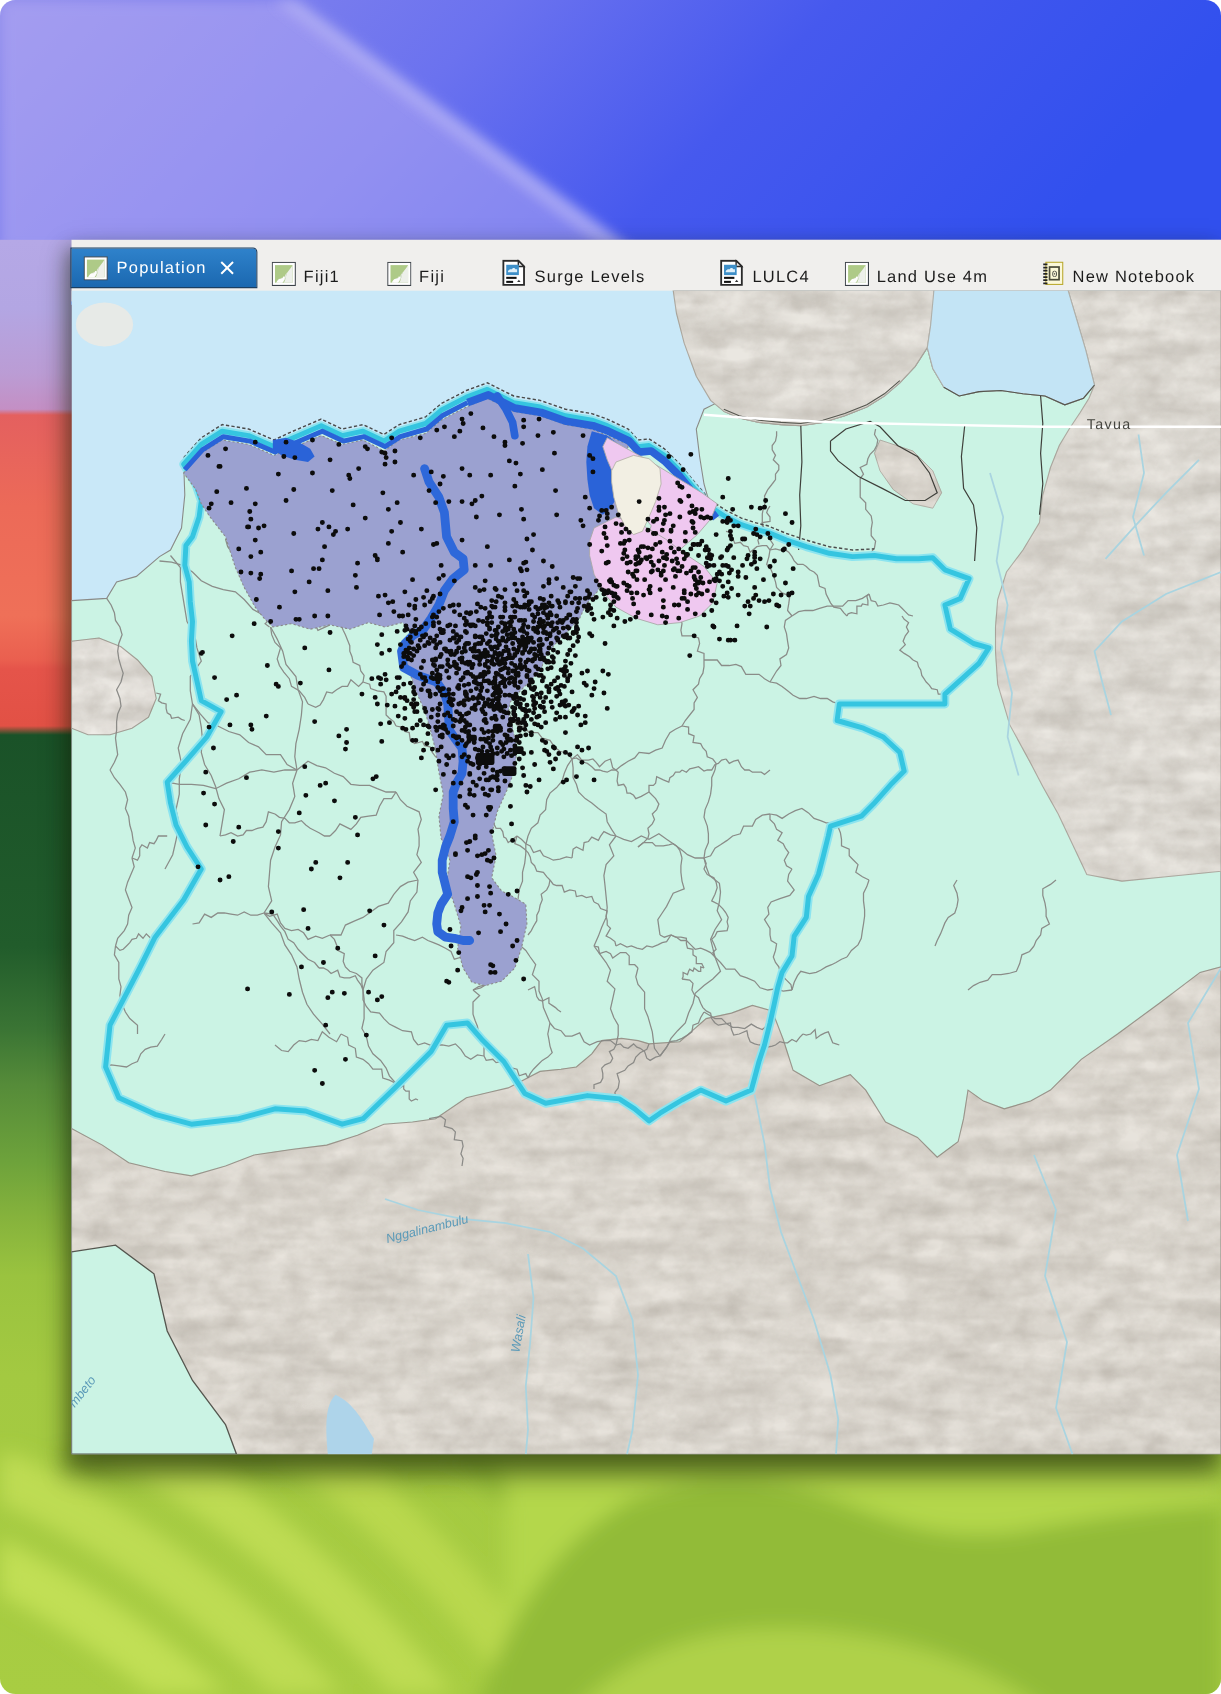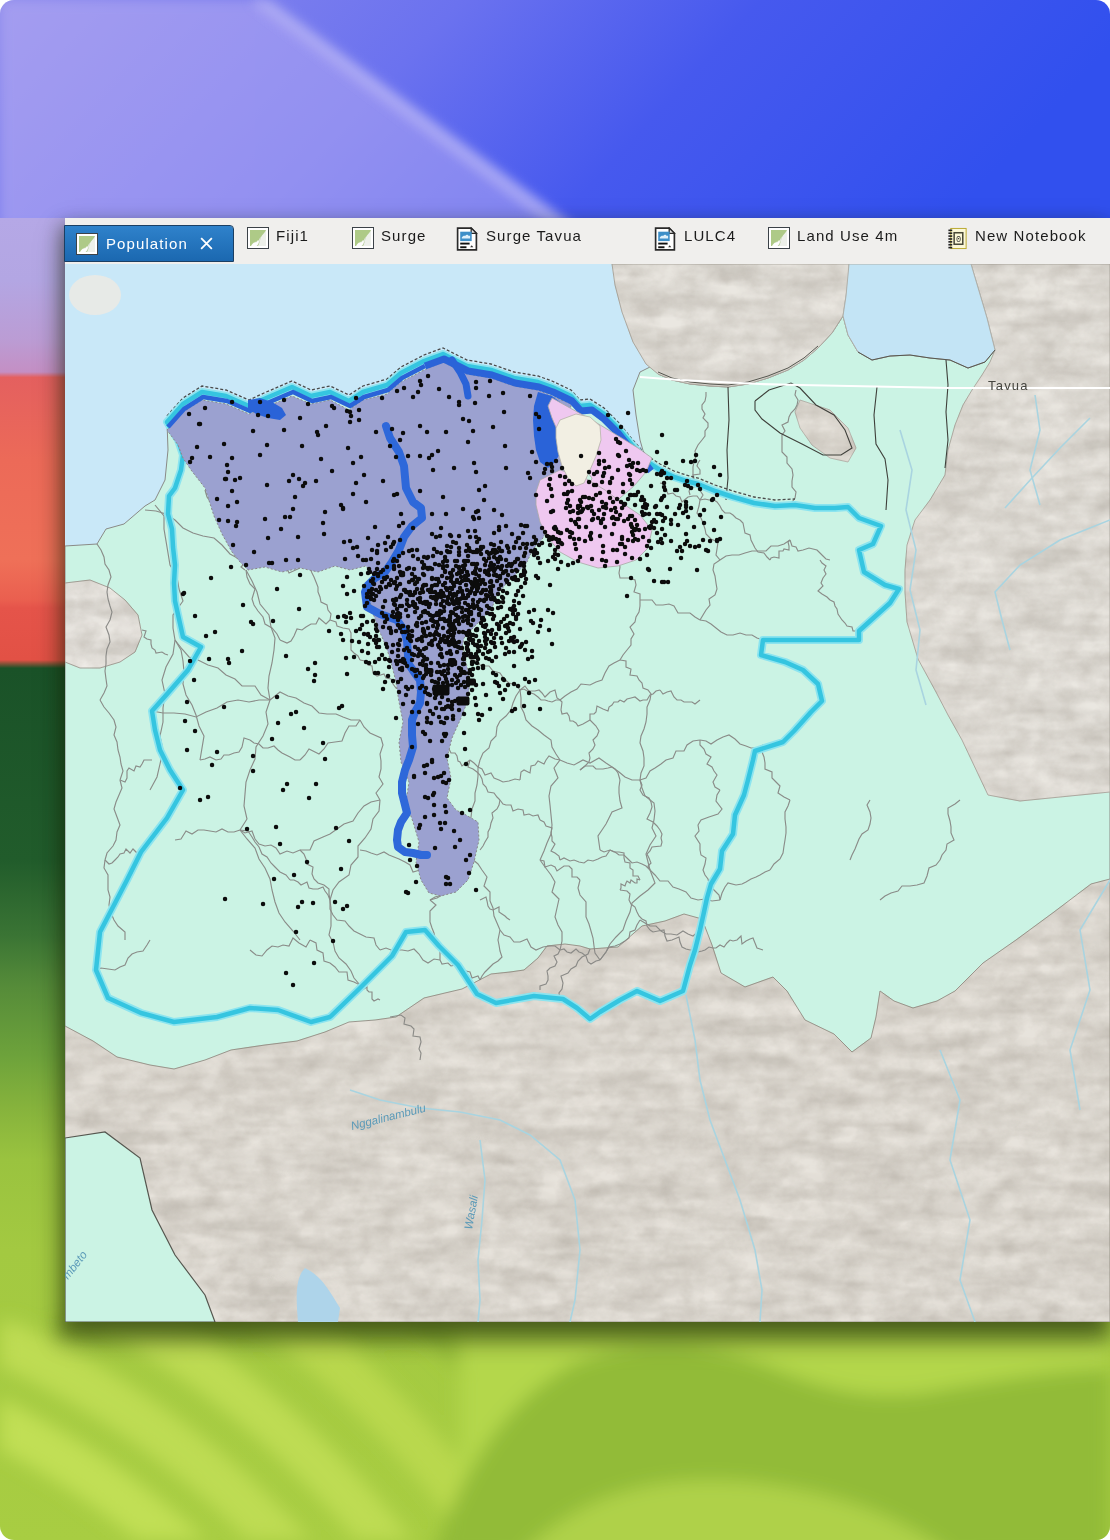--- a/index.html
+++ b/index.html
@@ -1,18 +1,18 @@
 <!DOCTYPE html>
 <html><head><meta charset="utf-8"><style>
 *{margin:0;padding:0;box-sizing:border-box}
 body{width:1110px;height:1540px;background:#fff;font-family:"Liberation Sans",sans-serif;overflow:hidden}
 #wall{position:absolute;left:0;top:0;width:1110px;height:1540px;border-radius:14px;overflow:hidden}
 #win{position:absolute;left:65px;top:218px;width:1045px;height:1104px;box-shadow:-4px 7px 16px rgba(20,30,5,.4),0 14px 28px rgba(20,30,5,.4)}
 #tabbar{position:absolute;left:0;top:0;width:1045px;height:59px;background:#f0efed;border-bottom:3px solid #3b82f6;box-shadow:inset 0 -1px 0 #8fb8d8}
-.tab{position:absolute;top:9px;height:33px;display:flex;align-items:flex-start;font-size:15px;letter-spacing:1.1px;color:#1b1b1b;white-space:nowrap}
+.tab{position:absolute;top:9px;height:33px;display:flex;align-items:flex-end;font-size:15px;letter-spacing:1.1px;color:#1b1b1b;white-space:nowrap}
 .tab .ic{margin-right:7px}
 #atab{position:absolute;left:0;top:8px;width:168px;height:35px;background:linear-gradient(#2f82cb,#1b68b0);border-radius:0 3px 0 0;outline:1px solid #1b3f63;display:flex;align-items:center;color:#fff;font-size:15px;letter-spacing:1.1px;z-index:2}
 #atab .ic{margin:0 8px 0 11px}
 #map{position:absolute;left:0;top:46px;width:1045px;height:1058px;overflow:hidden}
 </style></head><body>
 <div id="wall">
 <svg width="1110" height="1540" viewBox="0 0 1110 1540" style="position:absolute;left:0;top:0">
 <defs>
 <linearGradient id="gtop" x1="0" y1="0" x2="1" y2="0.20">
 <stop offset="0" stop-color="#8e8cec"></stop>
@@ -101,33 +101,33 @@
           <span>Fiji1</span>
         </div>
 <div class="tab" style="left:287px">
           <svg class="ic" width="22" height="22" viewBox="0 0 22 22">
             <rect x="0.5" y="0.5" width="21" height="21" fill="#fff" stroke="#3c4248"></rect>
             <rect x="3" y="3" width="16" height="16" fill="#aeca87"></rect>
             <path d="M19 3 L19 19 L11 19 C13.5 15 12.5 11.5 15 8.5 C16.8 6.4 18 5 19 3 Z" fill="#edf0ea"></path>
             <path d="M14.5 9 C13 11 13.8 13.5 12 16 L10 19 L6 19 C7.5 16 8 14.5 9.5 14.5 C11 15 12 14 12.2 12 Z" fill="#dfe6da"></path>
             <path d="M4 19 C5.5 16.5 6.5 15.2 7.8 15.4 C9 16 10.2 15.2 10.4 13.4 L12 13.6 C11.3 16.8 10.4 19 9.2 19 Z" fill="#fdfdfc"></path>
           </svg>
-          <span>Surge</span>
+          <span>Fiji</span>
         </div>
 <div class="tab" style="left:390px">
           <svg class="ic" width="24" height="24" viewBox="0 0 22 23">
             <path d="M2 1 L15 1 L20 6 L20 22 L2 22 Z" fill="#fff" stroke="#2a2a2a" stroke-width="1.6"></path>
             <path d="M15 1 L15 6 L20 6 Z" fill="#e8e8e8" stroke="#2a2a2a" stroke-width="1.2"></path>
             <rect x="4.5" y="4.5" width="11" height="9" fill="#3e8fc8"></rect>
             <path d="M6 10 C7 8.5 8 8 9.5 8.5 C10 7 12 7 12.5 8.5 L14 8.5 L14 11 L6 11 Z" fill="#dff0fa"></path>
             <rect x="4.5" y="15" width="9" height="1.8" fill="#111"></rect>
             <rect x="4.5" y="18.5" width="6" height="1.8" fill="#111"></rect>
             <path d="M14 19.5 L15.5 17.5 L17 19.5 Z" fill="#333"></path>
           </svg>
-          <span>Surge Tavua</span>
+          <span>Surge Levels</span>
         </div>
 <div class="tab" style="left:588px">
           <svg class="ic" width="24" height="24" viewBox="0 0 22 23">
             <path d="M2 1 L15 1 L20 6 L20 22 L2 22 Z" fill="#fff" stroke="#2a2a2a" stroke-width="1.6"></path>
             <path d="M15 1 L15 6 L20 6 Z" fill="#e8e8e8" stroke="#2a2a2a" stroke-width="1.2"></path>
             <rect x="4.5" y="4.5" width="11" height="9" fill="#3e8fc8"></rect>
             <path d="M6 10 C7 8.5 8 8 9.5 8.5 C10 7 12 7 12.5 8.5 L14 8.5 L14 11 L6 11 Z" fill="#dff0fa"></path>
             <rect x="4.5" y="15" width="9" height="1.8" fill="#111"></rect>
             <rect x="4.5" y="18.5" width="6" height="1.8" fill="#111"></rect>
             <path d="M14 19.5 L15.5 17.5 L17 19.5 Z" fill="#333"></path>

